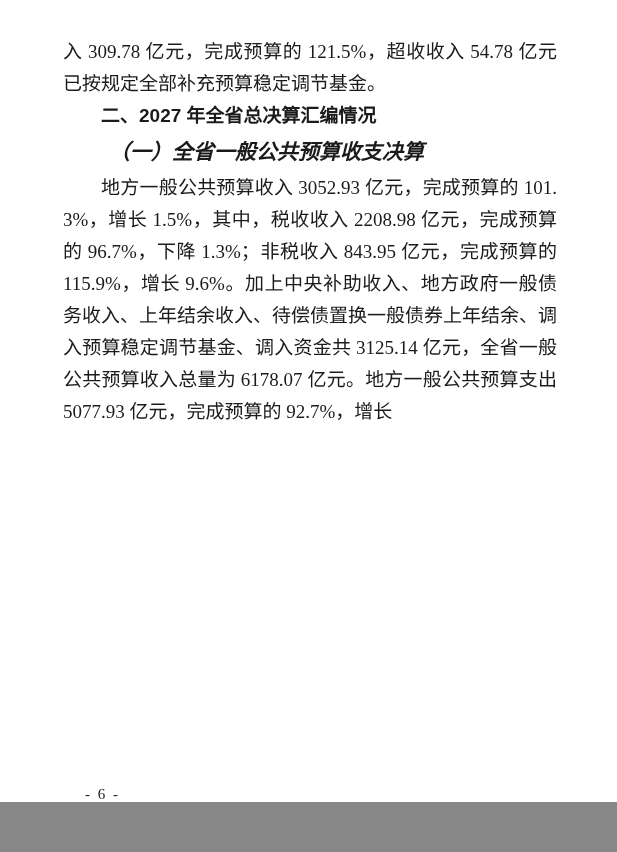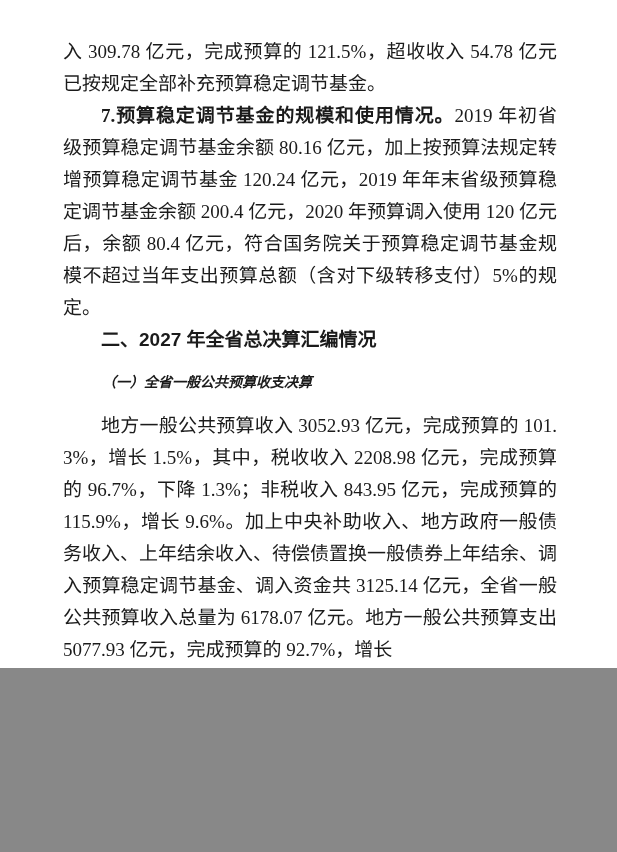--- a/index.html
+++ b/index.html
@@ -1,18 +1,18 @@
 <!DOCTYPE html>
 <html lang="zh-CN"><head>
 <meta charset="utf-8">
 <style>
   html,body{margin:0;padding:0;background:#888;}
   .page{
     position:relative;
-    width:617px;height:668px;
+    width:617px;height:802px;
     background:#ffffff;
     overflow:hidden;
     font-family:"Liberation Serif","DejaVu Serif",serif;
     color:#1b1b1b;
   }
   .content{
     position:absolute;
     left:63px;top:36px;
     width:494px;
   }
@@ -28,22 +28,22 @@
   .runin-bold{font-weight:bold;}
   .h-section{
     margin:0;
     font-size:19px;
     line-height:32px;
     text-indent:2em;
     font-weight:bold;
     font-family:"Liberation Sans","DejaVu Sans",sans-serif;
   }
   .h-subsection{
-    margin:11px;
-    font-size:14px;
+    margin:4px;
+    font-size:21px;
     line-height:32px;
     text-indent:2em;
     font-weight:bold;
     font-style:italic;
     font-family:"Liberation Serif","DejaVu Serif",serif;
   }
   .footer{
     position:absolute;
     left:85px;top:784px;
     font-size:15px;
@@ -54,21 +54,20 @@
   }
 </style>
 </head>
 <body>
 
 <div class="page">
   <div class="content">
 
     <p class="body-text"><span>入 309.78 亿元，完成预算的 121.5%，超收收入 54.78 亿元已按规定全部补充预算稳定调节基金。</span></p>
 
-    <p class="body-text indent"><span class="runin-bold">7.预算稳定调节基金的规模和使用情况。</span><span>2019 年初省级预算稳定调节基金余额 80.16 亿元，加上按预算法规定转增预算稳定调节基金 120.24 亿元，2019 年年末省级预算稳定调节基金余额 200.4 亿元，2020 年预算调入使用 120 亿元后，余额 80.4 亿元，符合国务院关于预算稳定调节基金规模不超过当年支出预算总额（含对下级转移支付）5%的规定。</span></p>
 
 
     <h2 class="h-section">二、2027 年全省总决算汇编情况</h2>
 
     <h3 class="h-subsection">（一）全省一般公共预算收支决算</h3>
 
     <p class="body-text indent"><span>地方一般公共预算收入 3052.93 亿元，完成预算的 101.3%，增长 1.5%，其中，税收收入 2208.98 亿元，完成预算的 96.7%，下降 1.3%；非税收入 843.95 亿元，完成预算的 115.9%，增长 9.6%。加上中央补助收入、地方政府一般债务收入、上年结余收入、待偿债置换一般债券上年结余、调入预算稳定调节基金、调入资金共 3125.14 亿元，全省一般公共预算收入总量为 6178.07 亿元。地方一般公共预算支出 5077.93 亿元，完成预算的 92.7%，增长</span></p>
 
   </div>
 

